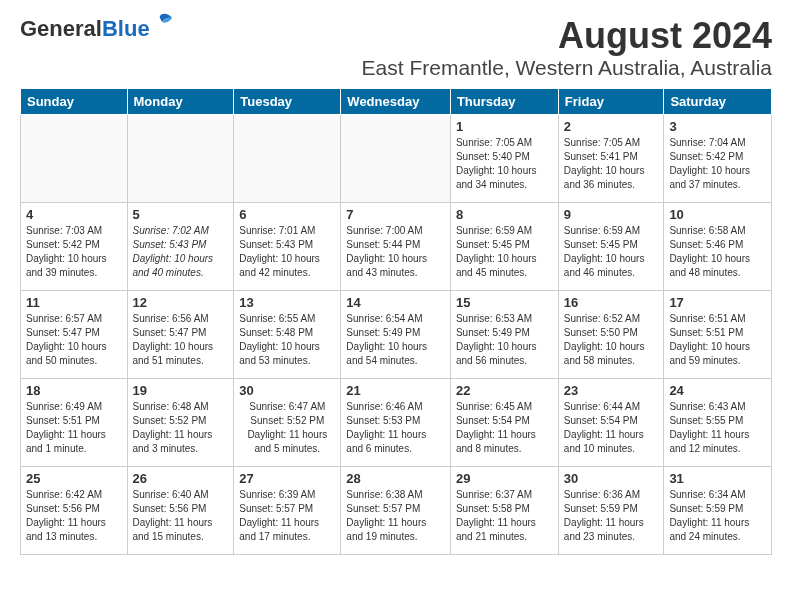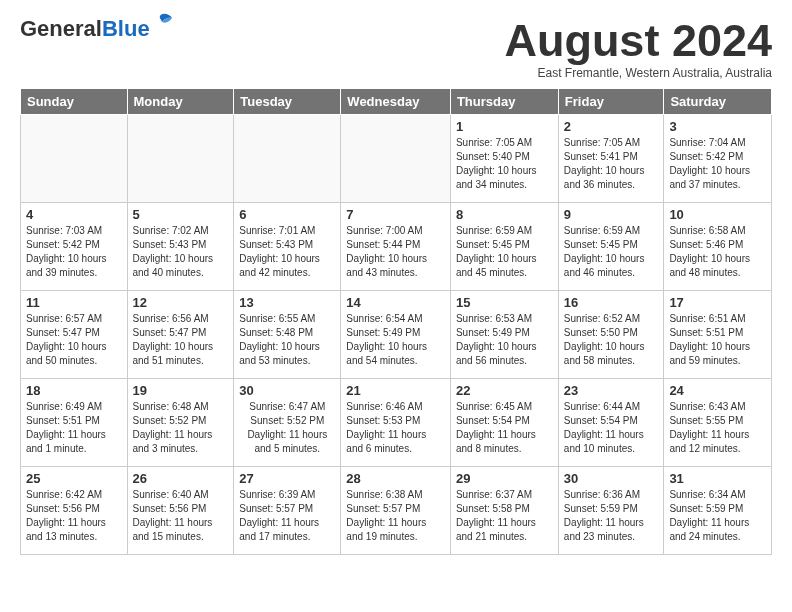--- a/index.html
+++ b/index.html
@@ -22,37 +22,37 @@
       align-items: flex-start;
     }
     .logo-line1 {
       display: flex;
       align-items: flex-start;
     }
     .title-block {
       text-align: right;
     }
     .title-block h1 {
-      font-size: 45px;
+      font-size: 36px;
       font-weight: bold;
       color: #333;
       line-height: 1.1;
     }
     .title-block h2 {
-      font-size: 12px;
+      font-size: 21px;
       font-weight: normal;
       color: #444;
     }
     .calendar-table {
       width: 100%;
       border-collapse: collapse;
       margin-top: 6px;
     }
     .calendar-table th {
-      background: #737373;
+      background: #0369a1;
       color: #fff;
       font-size: 13px;
       font-weight: bold;
       padding: 5px 6px;
       border: 1px solid #fff;
       text-align: left;
     }
     .calendar-table td {
       border: 1px solid #ccc;
       vertical-align: top;
@@ -140,21 +140,21 @@
       <tr>
         <td>
           <span class="day-number">4</span>
           <div class="day-info" style="white-space: pre-line;">Sunrise: 7:03 AM
 Sunset: 5:42 PM
 Daylight: 10 hours
 and 39 minutes.</div>
         </td>
         <td>
           <span class="day-number">5</span>
-          <div class="day-info" style="white-space: pre-line;">Sunrise: 7:02 AM
+          <div class="day-info" style="white-space: pre-line; font-style: italic;">Sunrise: 7:02 AM
 Sunset: 5:43 PM
 Daylight: 10 hours
 and 40 minutes.</div>
         </td>
         <td>
           <span class="day-number">6</span>
           <div class="day-info" style="white-space: pre-line;">Sunrise: 7:01 AM
 Sunset: 5:43 PM
 Daylight: 10 hours
 and 42 minutes.</div>

